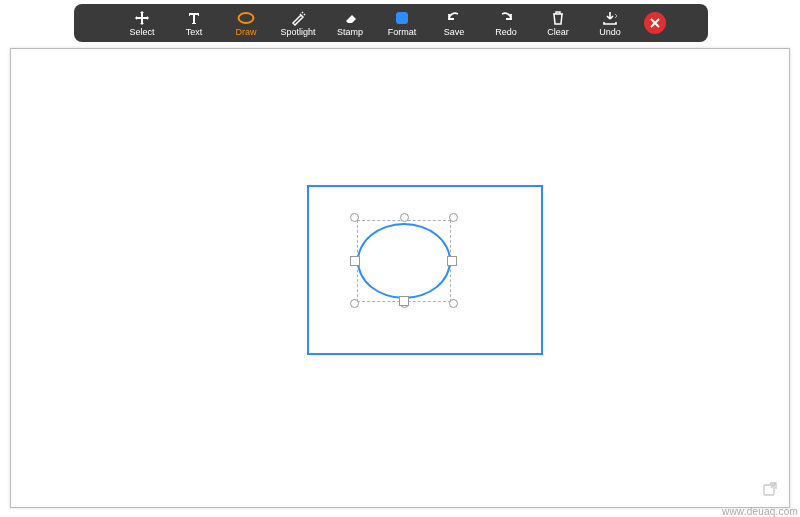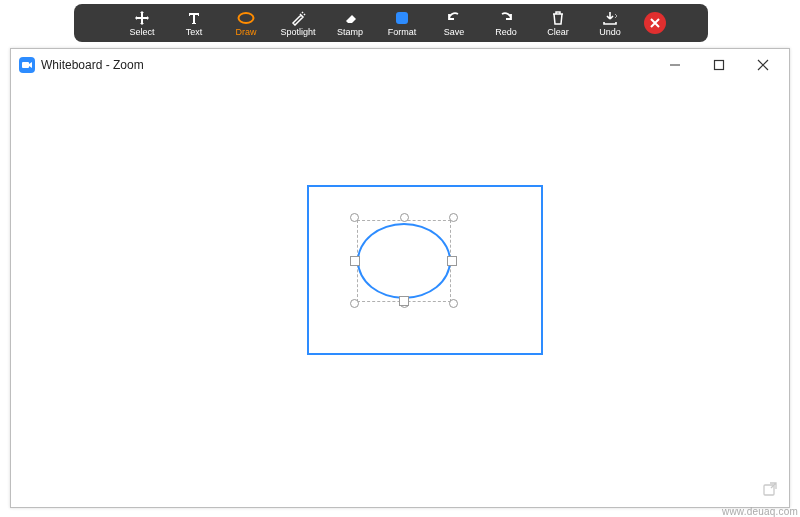--- a/index.html
+++ b/index.html
@@ -223,46 +223,20 @@
     <span class="tool-label">Undo</span>
   </div>
   <div class="close-btn">
     <svg width="10" height="10" viewBox="0 0 10 10">
         <path d="M1 1l8 8M9 1l-8 8" stroke="#fff" stroke-width="2"></path>
       </svg>
   </div>
 </div>
 
 <div class="window">
-  <div class="titlebar">
-    <div class="app-icon">
-      <svg width="10" height="8" viewBox="0 0 10 8">
-          <rect x="0" y="1" width="7" height="6" rx="1" fill="#fff"></rect>
-          <path d="M7 3l3-2v6l-3-2z" fill="#fff"></path>
-        </svg>
-    </div>
-    <span class="title-text">Whiteboard - Zoom</span>
-    <div class="win-ctrls">
-      <div class="win-ctrl">
-        <svg width="12" height="12" viewBox="0 0 12 12">
-            <path d="M1 6h10" stroke="#333" stroke-width="1"></path>
-          </svg>
-      </div>
-      <div class="win-ctrl">
-        <svg width="12" height="12" viewBox="0 0 12 12">
-            <rect x="1.5" y="1.5" width="9" height="9" stroke="#333" stroke-width="1.2" fill="none"></rect>
-          </svg>
-      </div>
-      <div class="win-ctrl">
-        <svg width="12" height="12" viewBox="0 0 12 12">
-            <path d="M1 1l10 10M11 1L1 11" stroke="#333" stroke-width="1.2"></path>
-          </svg>
-      </div>
-    </div>
-  </div>
 
   <div class="canvas-area">
     <div class="selection-rect"></div>
     <div class="shape-bbox"></div>
     <div class="ellipse-shape"></div>
 
     <div class="handle-c" style="left:339px;top:132px;"></div>
     <div class="handle-c" style="left:389px;top:132px;"></div>
     <div class="handle-c" style="left:438px;top:132px;"></div>
     <div class="handle-c" style="left:339px;top:218px;"></div>

